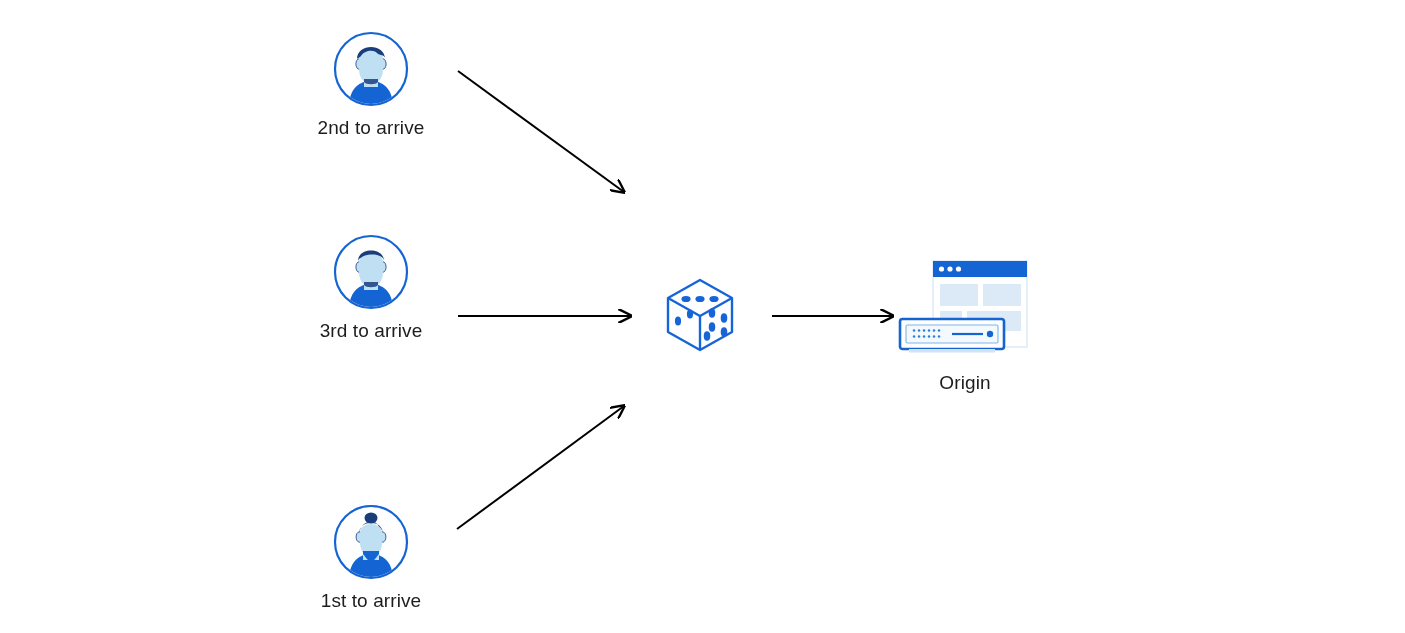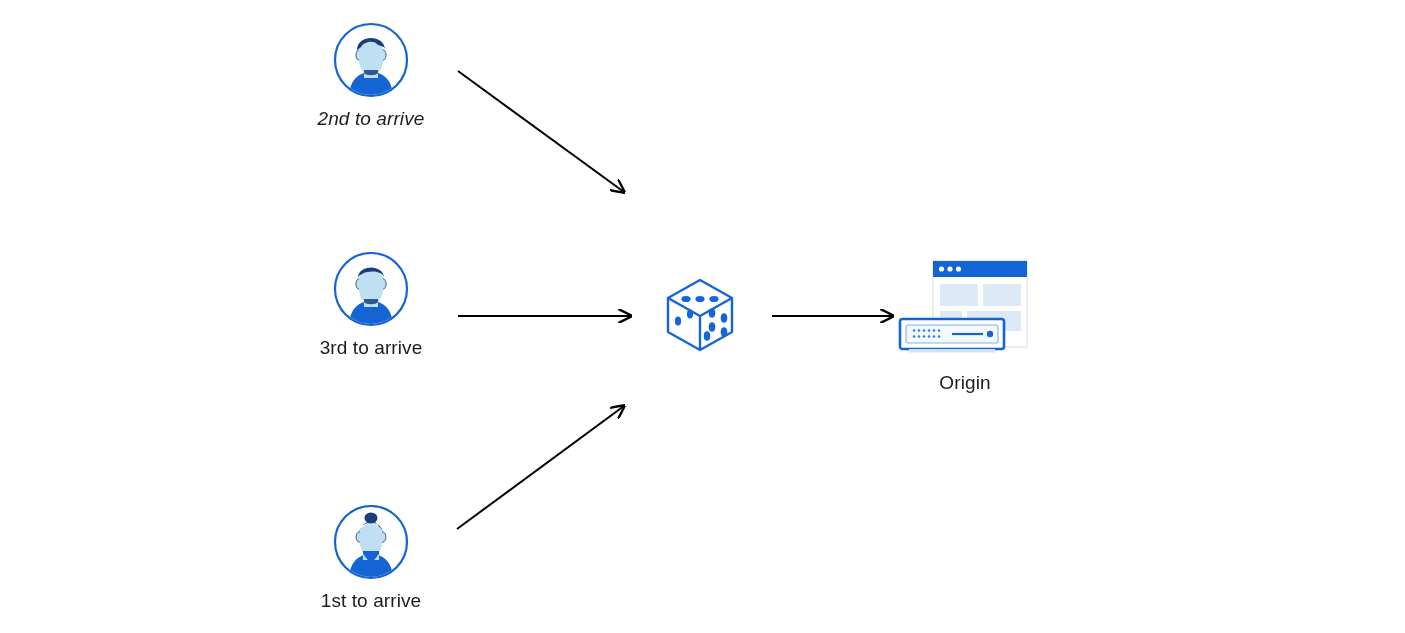--- a/index.html
+++ b/index.html
@@ -64,42 +64,42 @@
       <marker id="ah" viewBox="0 0 10 10" refX="9" refY="5" markerWidth="7" markerHeight="7" orient="auto-start-reverse">
         <path d="M 0 0 L 10 5 L 0 10" fill="none" stroke="#000000" stroke-width="1.7"></path>
       </marker>
     </defs>
     <line x1="458" y1="71" x2="624" y2="192" stroke="#000000" stroke-width="2" marker-end="url(#ah)"></line>
     <line x1="458" y1="316" x2="631" y2="316" stroke="#000000" stroke-width="2" marker-end="url(#ah)"></line>
     <line x1="457" y1="529" x2="624" y2="406" stroke="#000000" stroke-width="2" marker-end="url(#ah)"></line>
     <line x1="772" y1="316" x2="893" y2="316" stroke="#000000" stroke-width="2" marker-end="url(#ah)"></line>
   </svg>
 
-  <div class="node" style="left:295px; top:22px; width:152px;font-style:italic;">
+  <div class="node" style="left:295px; top:31px; width:152px;">
     <div class="avatar-wrap">
       <svg viewBox="0 0 76 76" width="76" height="76" xmlns="http://www.w3.org/2000/svg">
         <circle cx="38" cy="38" r="36" fill="#ffffff" stroke="#1464d4" stroke-width="2.2"></circle>
         <clipPath id="clip2nd">
             <circle cx="38" cy="38" r="35"></circle>
           </clipPath>
         <g clip-path="url(#clip2nd)">
           <path d="M16 76 C16 58 26 50 38 50 C50 50 60 58 60 76 Z" fill="#1464d4"></path>
           <path d="M31 46 h14 v10 h-14 Z" fill="#bfe0f2"></path>
           <ellipse cx="26.5" cy="33" rx="3.6" ry="5.4" fill="#bfe0f2" stroke="#1a3d7c" stroke-width="0.8"></ellipse>
           <ellipse cx="49.5" cy="33" rx="3.6" ry="5.4" fill="#bfe0f2" stroke="#1a3d7c" stroke-width="0.8"></ellipse>
           <path d="M26 28 C26 16 50 16 50 28 L50 38 C50 48 44 53 38 53 C32 53 26 48 26 38 Z" fill="#bfe0f2"></path>
           <path d="M24 28 C24 12 52 12 52 28 C52 23 47 25 44 22 C40 18 31 20 28 25 C26.5 27 25 26.5 24 28 Z" fill="#1a3d7c"></path>
           <path d="M31 51 C33 54 43 54 45 51 L45 48 L31 48 Z" fill="#1a3d7c" opacity="0.85"></path>
         </g>
       </svg>
     </div>
     <div class="node-label">2nd to arrive</div>
   </div>
 
-  <div class="node" style="left:295px; top:251px; width:152px;">
+  <div class="node" style="left:295px; top:234px; width:152px;">
     <div class="avatar-wrap">
       <svg viewBox="0 0 76 76" width="76" height="76" xmlns="http://www.w3.org/2000/svg">
         <circle cx="38" cy="38" r="36" fill="#ffffff" stroke="#1464d4" stroke-width="2.2"></circle>
         <clipPath id="clip3rd">
             <circle cx="38" cy="38" r="35"></circle>
           </clipPath>
         <g clip-path="url(#clip3rd)">
           <path d="M16 76 C16 58 26 50 38 50 C50 50 60 58 60 76 Z" fill="#1464d4"></path>
           <path d="M31 46 h14 v10 h-14 Z" fill="#bfe0f2"></path>
           <ellipse cx="26.5" cy="33" rx="3.6" ry="5.4" fill="#bfe0f2" stroke="#1a3d7c" stroke-width="0.8"></ellipse>

